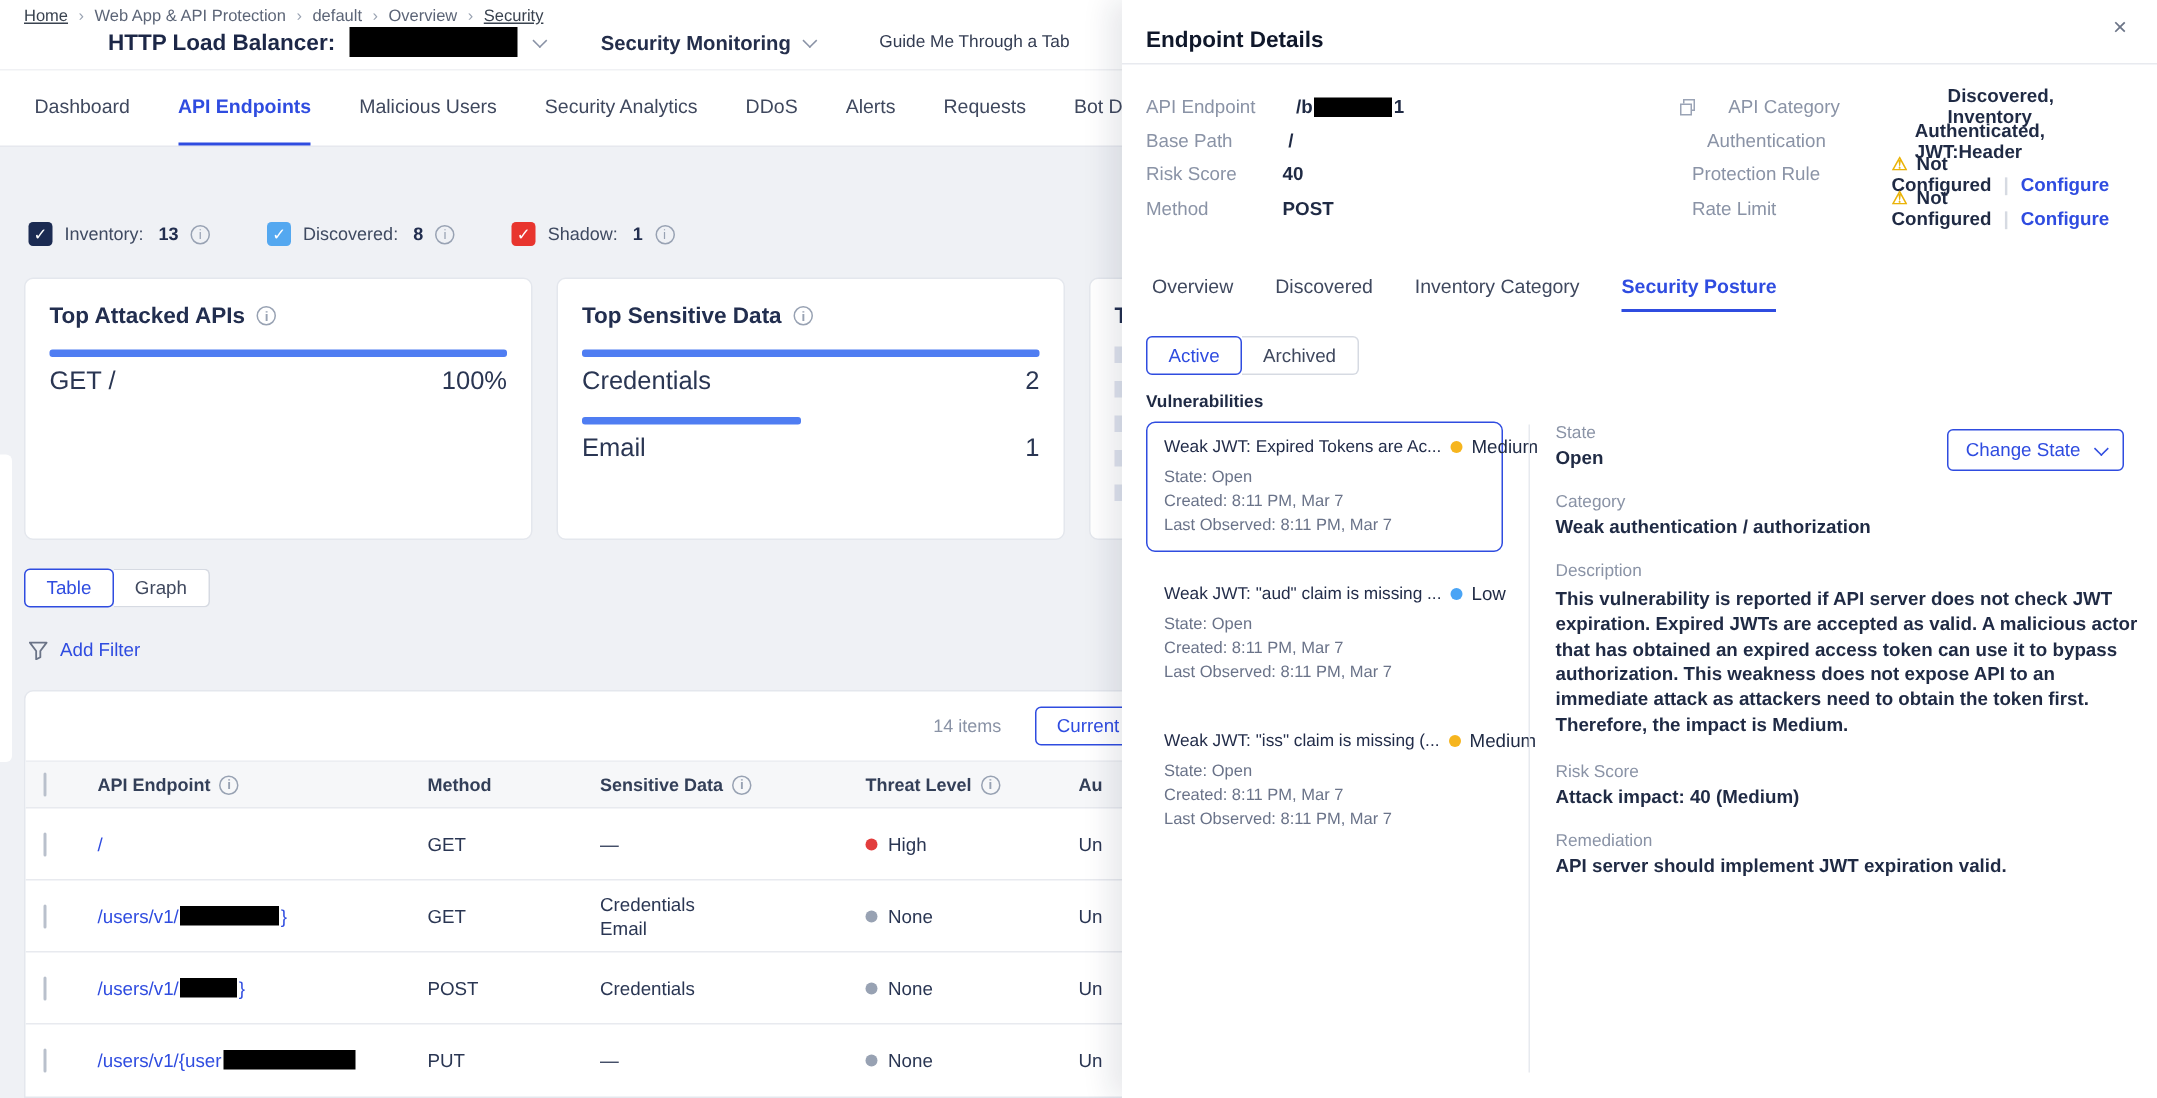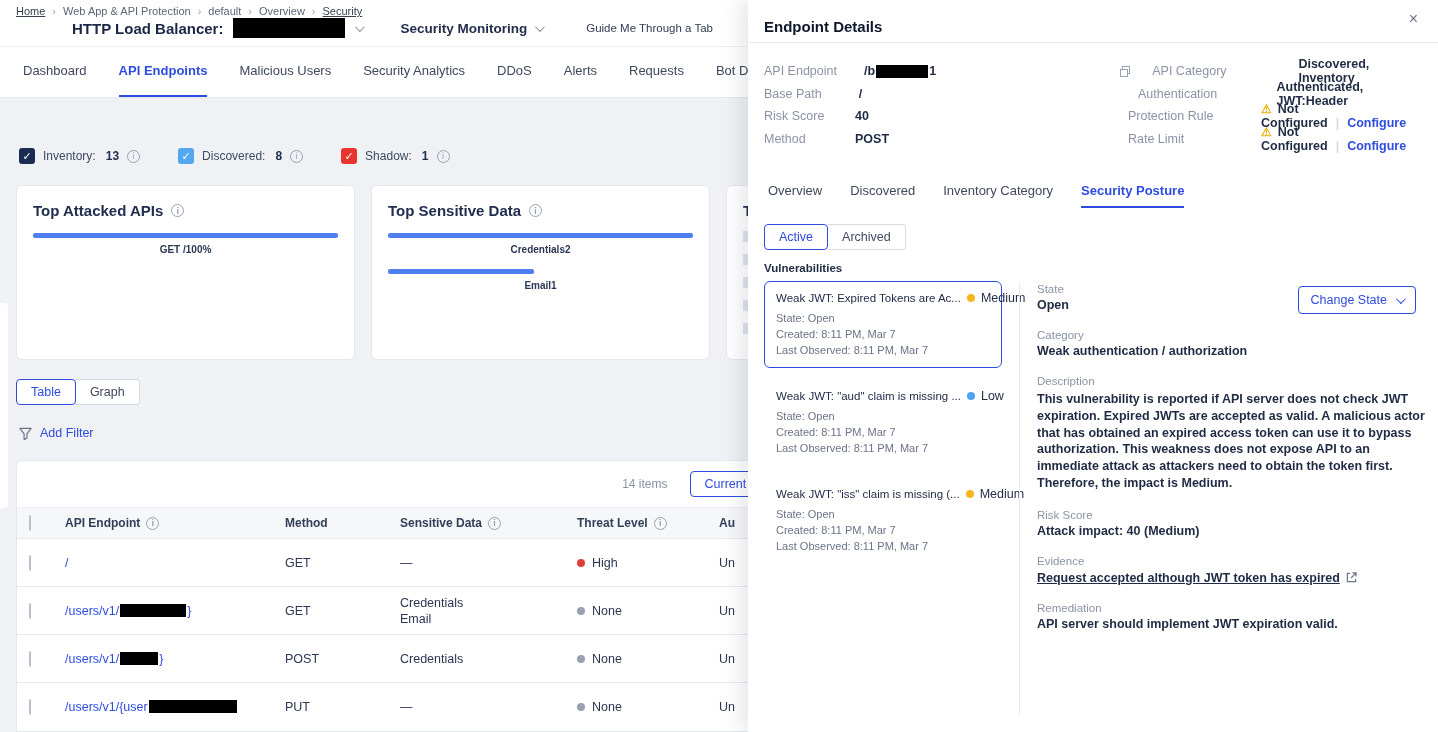--- a/index.html
+++ b/index.html
@@ -42,21 +42,21 @@
   .info-i { width:13px; height:13px; border:1px solid #98a2b3; border-radius:50%; color:#98a2b3; font-size:9px; display:inline-flex; align-items:center; justify-content:center; }
 
   
   .card { position:absolute; top:185px; height:175px; background:#fff; border:1px solid #e4e7ed; border-radius:6px; padding:16px; }
   .card1 { left:16px; width:339px; }
   .card2 { left:371px; width:339px; }
   .card3 { left:726px; width:339px; }
   .card-title { font-size:15px; font-weight:700; color:#222e4f; display:flex; align-items:center; gap:8px; }
   .bar-row { margin-top:14px; }
   .bar { height:5px; background:#4f7df2; border-radius:2px; }
-  .bar-meta { display:flex; justify-content:center; margin-top:6px; font-size:10px; color:#2a3653;font-weight:bold; }
+  .bar-meta { display:flex; justify-content:space-between; margin-top:6px; font-size:17px; color:#2a3653; }
   .skeleton-sq { width:11px; height:11px; background:#dfe3ee; margin-top:12px; }
 
   
   .seg { display:flex; }
   .seg button { font-family:inherit; background:#fff; border:1px solid #d6dae2; color:#3f485e; font-size:12.5px; padding:5px 14px; cursor:pointer; }
   .seg button:first-child { border-radius:4px 0 0 4px; }
   .seg button:last-child { border-radius:0 4px 4px 0; border-left:none; }
   .seg button.sel { border:1px solid #2f4ce0; color:#2f4ce0; border-radius:4px; }
   .view-toggle { position:absolute; left:16px; top:379px; }
   .addfilter { position:absolute; left:19px; top:426px; display:flex; align-items:center; gap:8px; color:#2f4ce0; font-size:12.5px; cursor:pointer; }
@@ -443,26 +443,17 @@
     </div>
     <div class="sec-gap">
       <div class="sec-label">Description</div>
       <div class="desc-text">This vulnerability is reported if API server does not check JWT expiration. Expired JWTs are accepted as valid. A malicious actor that has obtained an expired access token can use it to bypass authorization. This weakness does not expose API to an immediate attack as attackers need to obtain the token first. Therefore, the impact is Medium.</div>
     </div>
     <div class="sec-gap">
       <div class="sec-label">Risk Score</div>
       <div class="sec-value">Attack impact: 40 (Medium)</div>
     </div>
     <div class="sec-gap">
-      <div class="sec-label">Evidence</div>
-      <div class="evidence-link">
-        <span>Request accepted although JWT token has expired</span>
-        <svg width="11" height="11" viewBox="0 0 12 12">
-            <path d="M4.5 1.5H1.5v9h9V7.5M7 1h4v4M11 1L5.5 6.5" fill="none" stroke="#6b7487" stroke-width="1.3"></path>
-          </svg>
-      </div>
-    </div>
-    <div class="sec-gap">
       <div class="sec-label">Remediation</div>
       <div class="sec-value">API server should implement JWT expiration valid.</div>
     </div>
   </div>
 </div>
 
 </body></html>

